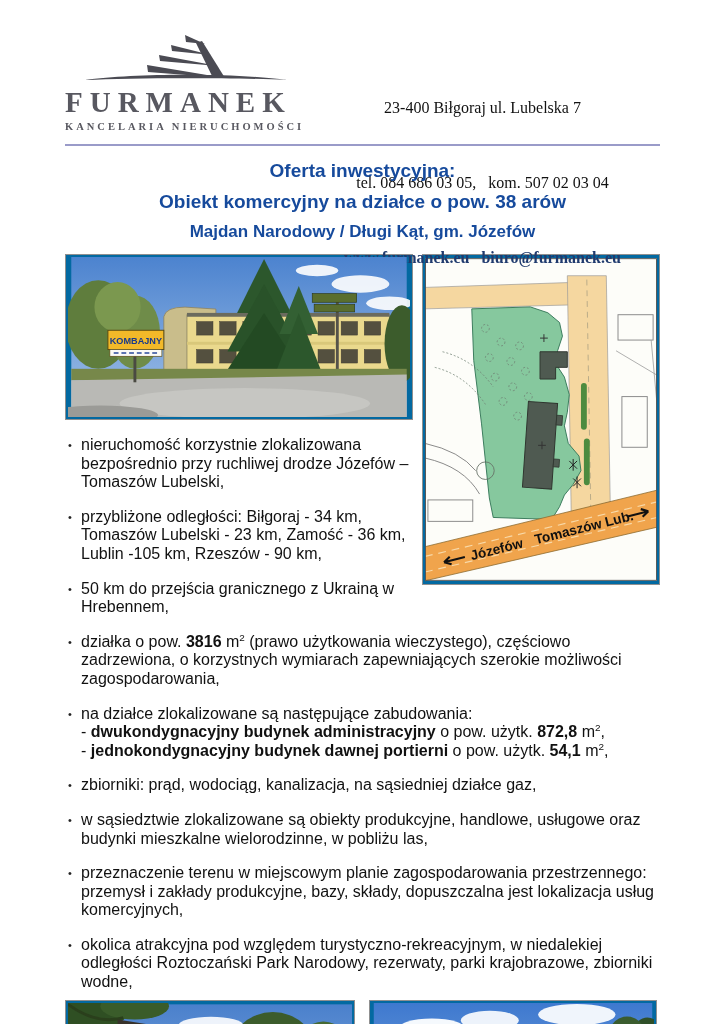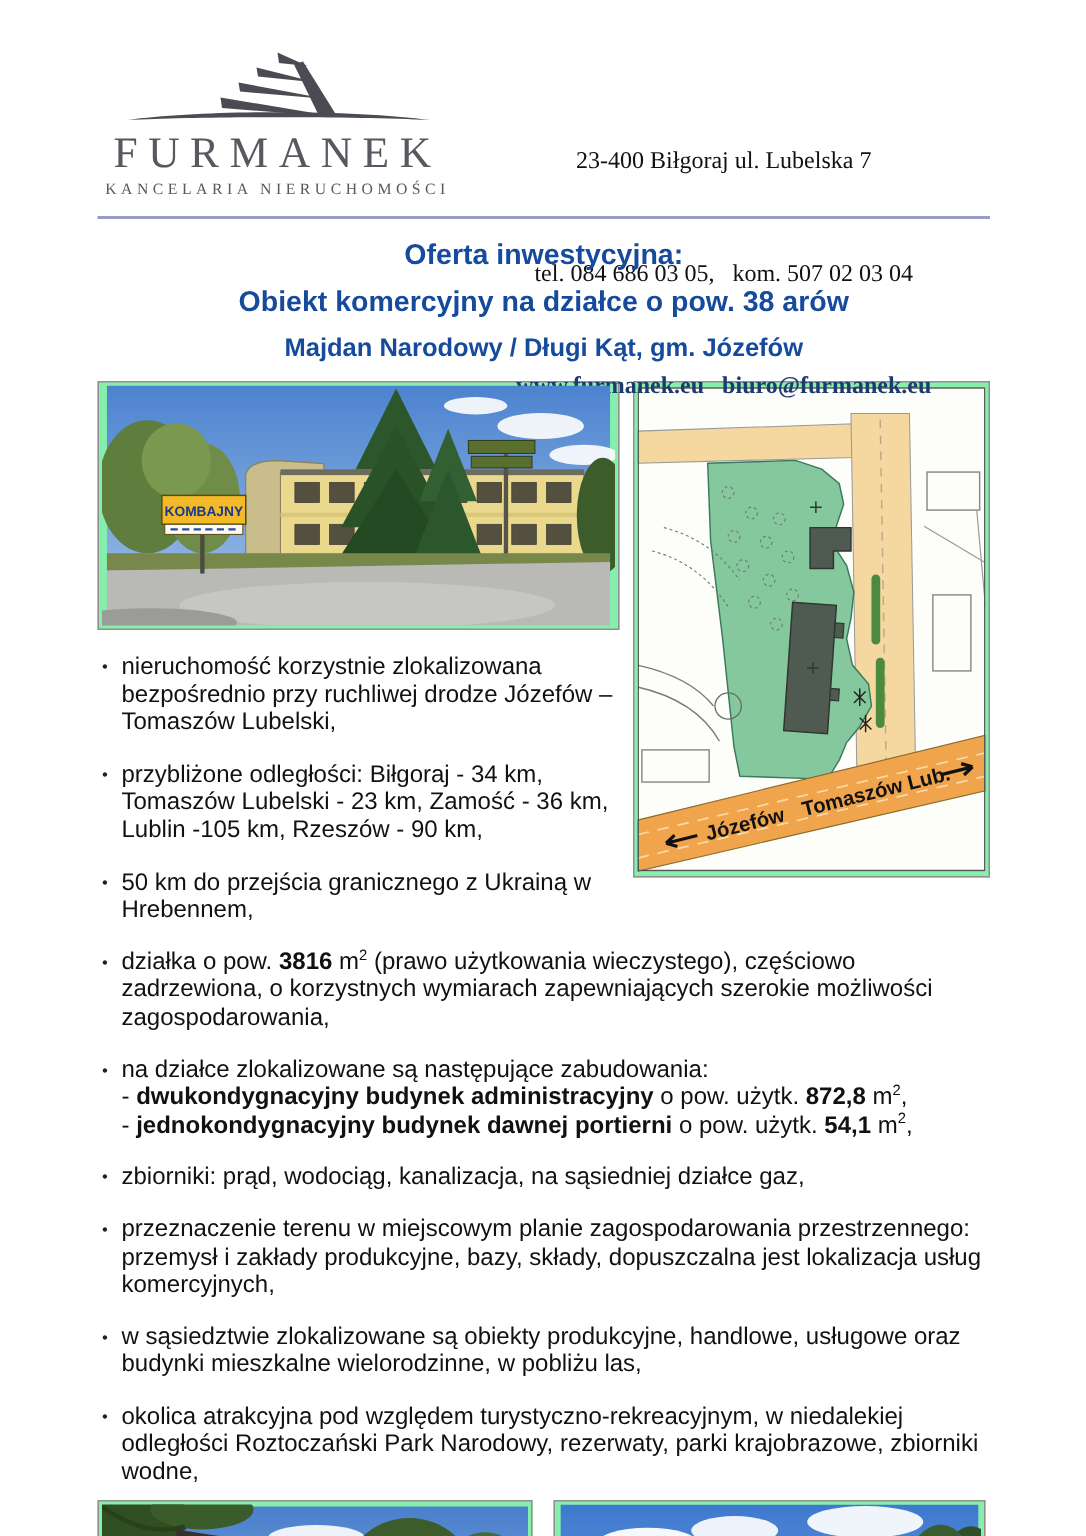--- a/index.html
+++ b/index.html
@@ -2,36 +2,36 @@
 <html lang="pl"><head>
 <meta charset="utf-8">
 <style>
   * { margin:0; padding:0; box-sizing:border-box; }
   html,body { background:#ffffff; }
   body { width:724px; height:1024px; overflow:hidden; font-family:"Liberation Sans", sans-serif; color:#111; }
   .page { width:724px; height:1024px; background:#fff; padding:33px 64px 0 65px; position:relative; }
 
   
   .header { display:flex; justify-content:space-between; align-items:flex-start; height:103px; }
-  .logo-block { width:240px; text-align:center; }
+  .logo-block { width:240px; text-align:left;font-weight:bold; }
   .logo-icon-wrap { height:52px; }
   .logo-name { font-family:"Liberation Serif", serif; font-size:29px; letter-spacing:7px; color:#585860; margin-top:1px; }
   .logo-tagline { font-family:"Liberation Serif", serif; font-size:10.5px; letter-spacing:3px; color:#585860; margin-top:2px; }
   .contact-block { width:390px; text-align:center; font-family:"Liberation Serif", serif; font-size:16px; line-height:25px; margin-top:12px; white-space:pre-wrap; }
   .contact-web { font-weight:bold; color:#1f3a6e; }
 
   .rule { border:0; border-top:2px solid #9a9bc9; margin-top:8px; }
 
   
   .title { text-align:center; color:#164a9c; font-weight:bold; font-size:19px; line-height:31px; margin-top:9px; }
   .subtitle { text-align:center; color:#164a9c; font-weight:bold; font-size:17px; line-height:22px; margin-top:4px; }
 
   
   .content { margin-top:11px; }
-  .photo { background:#86efac; border:1px solid #909090; padding:2px; }
+  .photo { background:#0369a1; border:1px solid #909090; padding:2px; }
   .photo svg { display:block; }
   .map-frame { float:right; margin-left:9px; margin-bottom:4px; }
   .photo-top { width:348px; height:166px; margin-bottom:8px; }
   .map-frame { width:238px; height:331px; }
 
   ul.details { list-style:none; margin-top:2px; }
   ul.details li { position:relative; padding-left:16px; font-size:16px; line-height:18.6px; margin-bottom:1px;margin-top:16px; }
   ul.details li::before { content:"\2022"; position:absolute; left:3px; top:0; font-size:11px; color:#222; }
   .b { font-weight:bold; }
   .sup { vertical-align:super; font-size:0.62em; line-height:0; }
@@ -233,22 +233,22 @@
       </svg>
     </div>
 
     <ul class="details">
       <li><span>nieruchomość korzystnie zlokalizowana bezpośrednio przy ruchliwej drodze Józefów – Tomaszów Lubelski,</span></li>
       <li><span>przybliżone odległości: Biłgoraj - 34 km, Tomaszów Lubelski - 23 km, Zamość - 36 km, Lublin -105 km, Rzeszów - 90 km,</span></li>
       <li><span>50 km do przejścia granicznego z Ukrainą w Hrebennem,</span></li>
       <li><span>działka o pow. </span><span class="b">3816</span><span> m</span><span class="sup">2</span><span> (prawo użytkowania wieczystego), częściowo zadrzewiona, o korzystnych wymiarach zapewniających szerokie możliwości zagospodarowania,</span></li>
       <li><span>na działce zlokalizowane są następujące zabudowania:</span><br><span>- </span><span class="b">dwukondygnacyjny budynek administracyjny</span><span> o pow. użytk. </span><span class="b">872,8</span><span> m</span><span class="sup">2</span><span>,</span><br><span>- </span><span class="b">jednokondygnacyjny budynek dawnej portierni</span><span> o pow. użytk. </span><span class="b">54,1</span><span> m</span><span class="sup">2</span><span>,</span></li>
       <li><span>zbiorniki: prąd, wodociąg, kanalizacja, na sąsiedniej działce gaz,</span></li>
+      <li><span>w sąsiedztwie zlokalizowane są obiekty produkcyjne, handlowe, usługowe oraz budynki mieszkalne wielorodzinne, w pobliżu las,</span></li>
       <li><span>przeznaczenie terenu w miejscowym planie zagospodarowania przestrzennego: przemysł i zakłady produkcyjne, bazy, składy, dopuszczalna jest lokalizacja usług komercyjnych,</span></li>
-      <li><span>w sąsiedztwie zlokalizowane są obiekty produkcyjne, handlowe, usługowe oraz budynki mieszkalne wielorodzinne, w pobliżu las,</span></li>
       <li><span>okolica atrakcyjna pod względem turystyczno-rekreacyjnym, w niedalekiej odległości Roztoczański Park Narodowy, rezerwaty, parki krajobrazowe, zbiorniki wodne,</span></li>
     </ul>
 
     <div class="photos-row">
       <div class="photo photo-bl">
         <svg width="284" height="179" viewBox="0 0 298 185">
           <defs>
             <linearGradient id="sky2" x1="0" y1="0" x2="0" y2="1">
               <stop offset="0" stop-color="#4a80cc"></stop>
                 <stop offset="1" stop-color="#a9c6e8"></stop>

